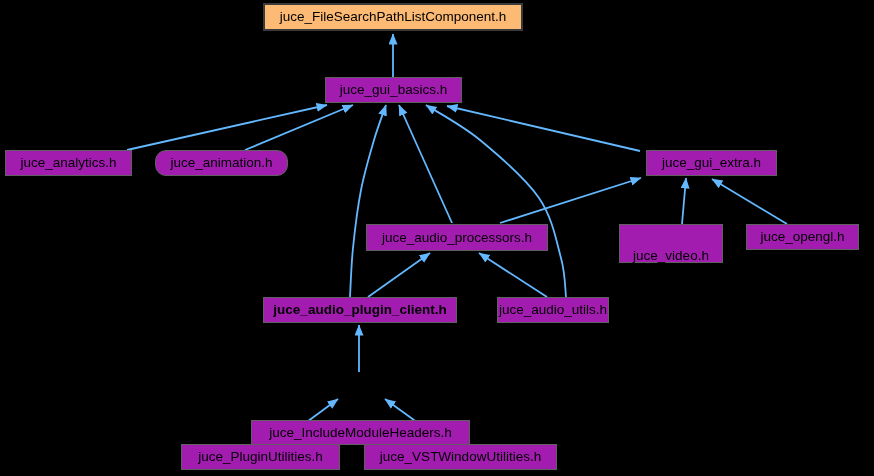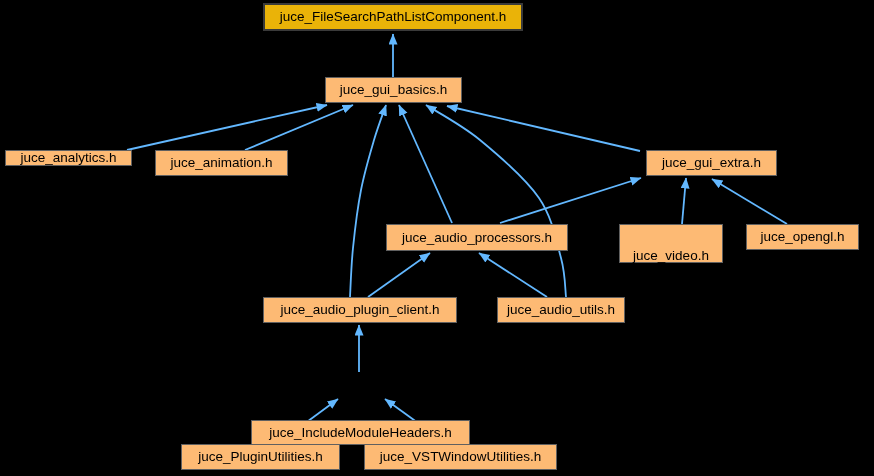--- a/index.html
+++ b/index.html
@@ -18,33 +18,33 @@
   #edge-layer {
     position: absolute;
     left: 0;
     top: 0;
     width: 874px;
     height: 476px;
   }
   .node {
     position: absolute;
     box-sizing: border-box;
-    background: #fdba74;
+    background: #a21caf;
     border: 1px solid #606060;
     color: #000000;
     font-size: 13.5px;
     line-height: 1;
     display: flex;
     align-items: center;
     justify-content: center;
     white-space: nowrap;
     cursor: pointer;
   }
   .node.root {
-    background: #eab308;
+    background: #fdba74;
     border: 2px solid #3a3a3a;
     cursor: default;
   }
   .edge {
     fill: none;
     stroke-linecap: butt;
   }
 </style>
 </head>
 <body>
@@ -74,42 +74,42 @@
         <path d="M447,444 L385,399" class="edge" stroke="#63b8ff" stroke-width="1.8" marker-end="url(#arrowhead)"></path>
       </g>
   </svg>
   <div id="nodes">
       <div class="node root" style="left: 263px; top: 3px; width: 260px; height: 28px;">
         <span>juce_FileSearchPathListComponent.h</span>
       </div>
       <div class="node" style="left: 325px; top: 77px; width: 137px; height: 26px;">
         <span>juce_gui_basics.h</span>
       </div>
-      <div class="node" style="left: 5px; top: 150px; width: 127px; height: 16px;">
+      <div class="node" style="left: 5px; top: 150px; width: 127px; height: 26px;">
         <span>juce_analytics.h</span>
       </div>
-      <div class="node" style="left: 155px; top: 150px; width: 133px; height: 26px;">
+      <div class="node" style="left: 155px; top: 150px; width: 133px; height: 26px; border-radius: 11px;">
         <span>juce_animation.h</span>
       </div>
       <div class="node" style="left: 646px; top: 150px; width: 131px; height: 26px;">
         <span>juce_gui_extra.h</span>
       </div>
-      <div class="node" style="left: 366px; top: 224px; width: 182px; height: 27px; margin-left: 20px;">
+      <div class="node" style="left: 366px; top: 224px; width: 182px; height: 27px;">
         <span>juce_audio_processors.h</span>
       </div>
       <div class="node" style="left: 619px; top: 224px; width: 104px; height: 39px; align-items: flex-end;">
         <span>juce_video.h</span>
       </div>
       <div class="node" style="left: 746px; top: 224px; width: 113px; height: 26px;">
         <span>juce_opengl.h</span>
       </div>
-      <div class="node" style="left: 263px; top: 297px; width: 194px; height: 26px;">
+      <div class="node" style="left: 263px; top: 297px; width: 194px; height: 26px; font-weight: bold;">
         <span>juce_audio_plugin_client.h</span>
       </div>
-      <div class="node" style="left: 497px; top: 297px; width: 128px; height: 26px;">
+      <div class="node" style="left: 497px; top: 297px; width: 112px; height: 26px;">
         <span>juce_audio_utils.h</span>
       </div>
       <div class="node" style="left: 251px; top: 372px; width: 219px; height: 25px; margin-top: 48px;">
         <span>juce_IncludeModuleHeaders.h</span>
       </div>
       <div class="node" style="left: 181px; top: 444px; width: 159px; height: 26px;">
         <span>juce_PluginUtilities.h</span>
       </div>
       <div class="node" style="left: 364px; top: 444px; width: 193px; height: 26px;">
         <span>juce_VSTWindowUtilities.h</span>

